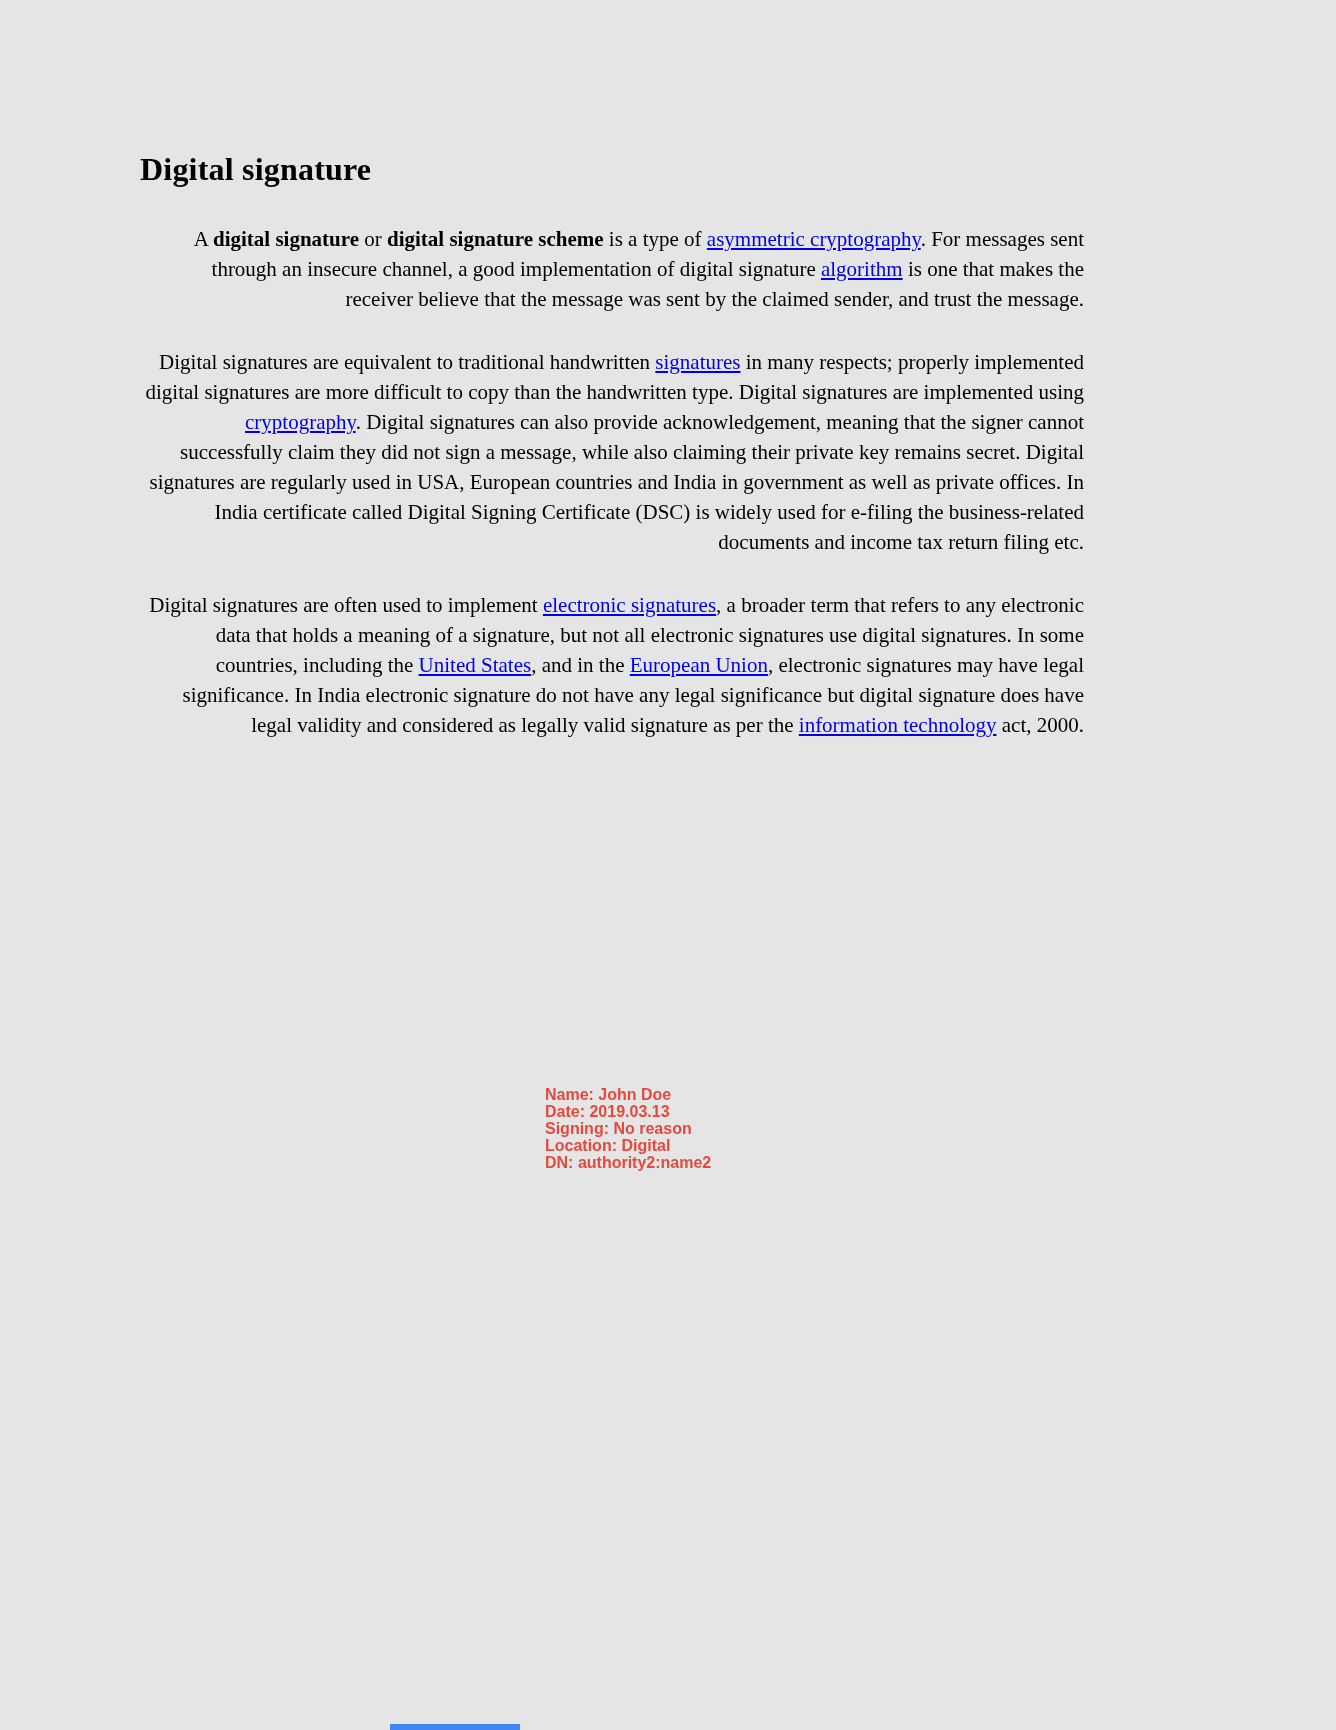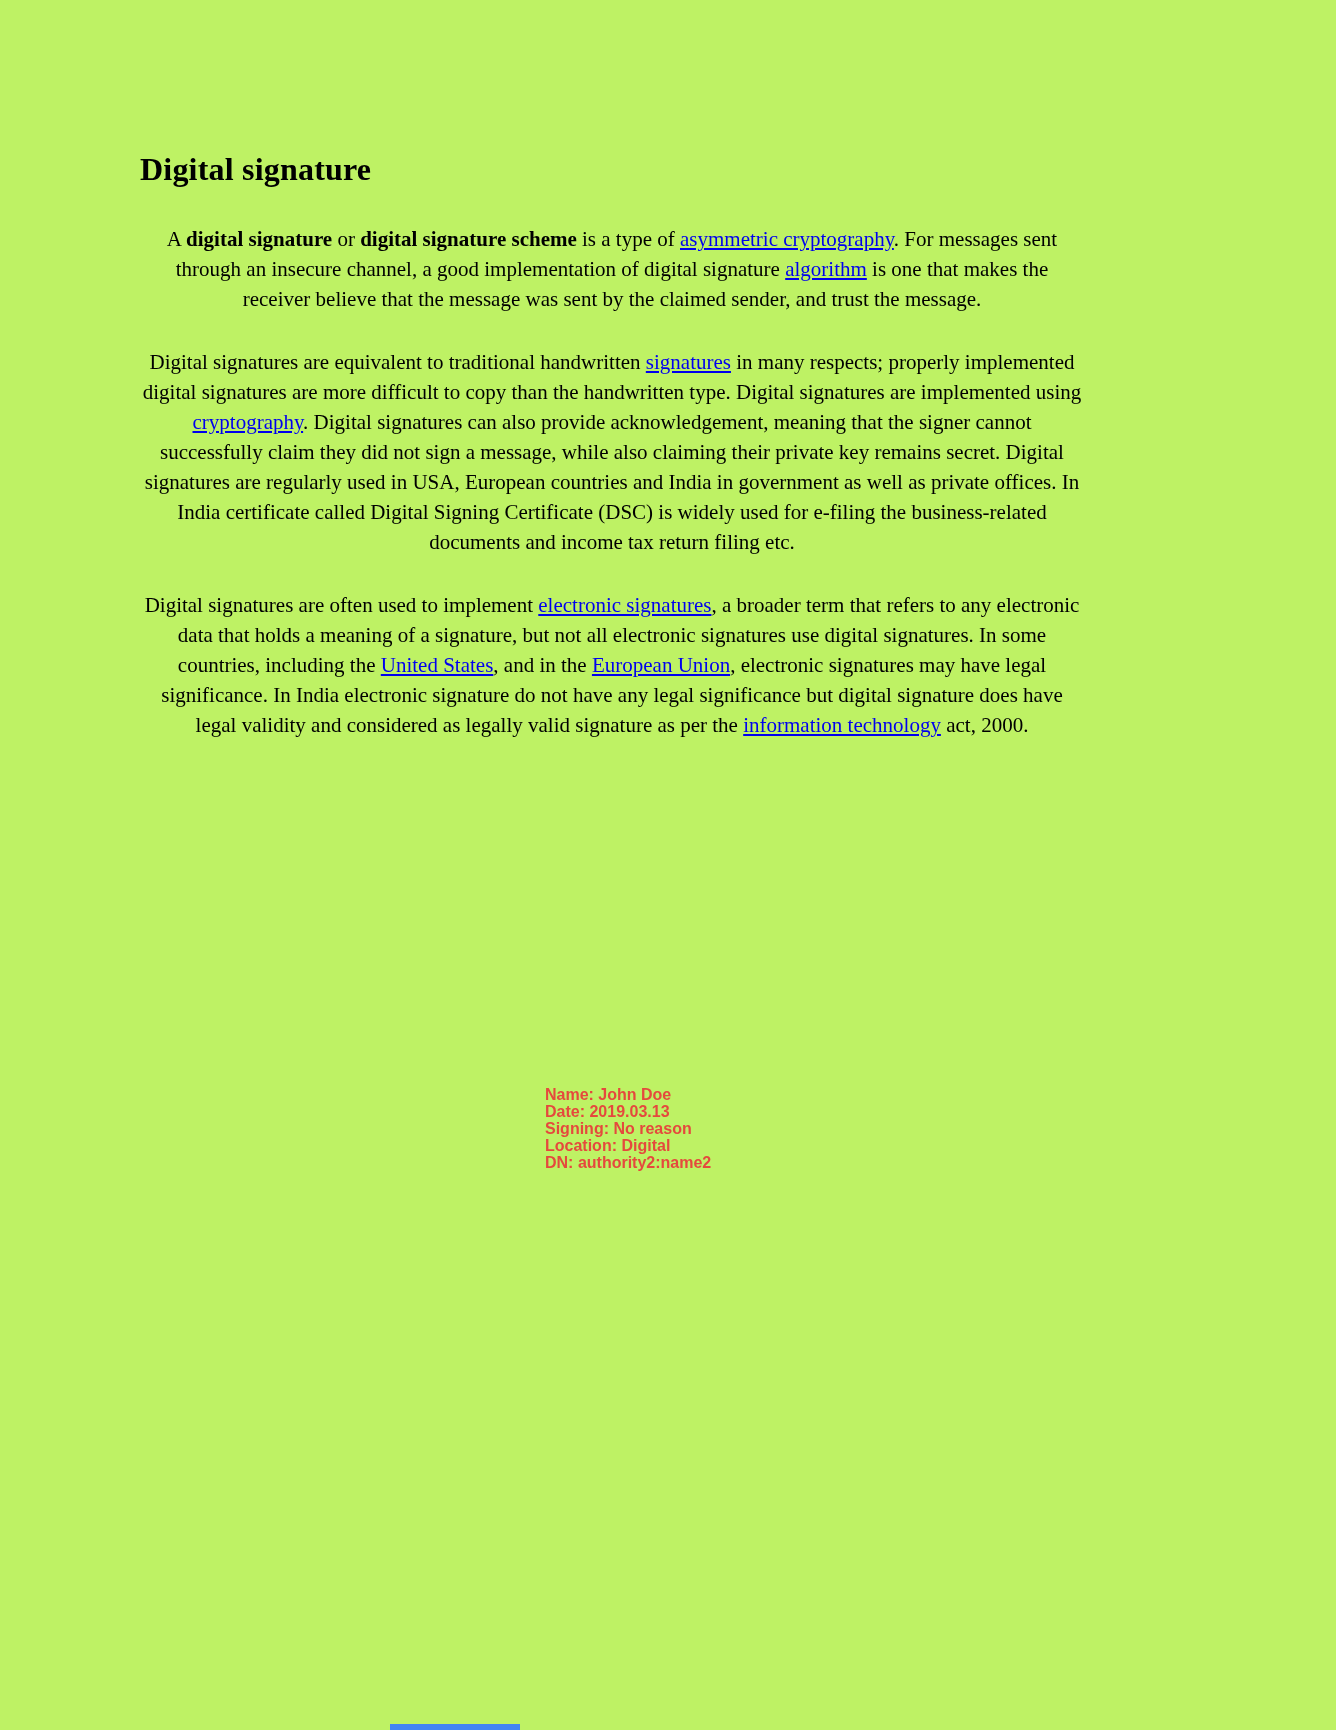--- a/index.html
+++ b/index.html
@@ -8,37 +8,37 @@
     height: 1730px;
     background: #ffffff;
     position: relative;
     font-family: "Liberation Serif", serif;
     color: #000000;
     overflow: hidden;
   }
   .page {
     position: absolute;
     inset: 0;
-    background: #bef264;
+    background: #e5e5e5;
   }
   .content {
     padding: 150px 252px 0 140px;
   }
   h1.title {
     font-size: 32px;
     line-height: 38px;
     font-weight: bold;
     margin: 0 0 36px 0;
     letter-spacing: 0.2px;
   }
   .body-text p {
     font-size: 21px;
     line-height: 30px;
     margin: 0 0 33px 0;
-    text-align: center;
+    text-align: right;
   }
   .body-text a.lnk {
     color: var(--link-color, #0000ee);
     text-decoration: underline;
     cursor: pointer;
   }
   .body-text b { font-weight: bold; }
   .stamp {
     position: absolute;
     left: 545px;

